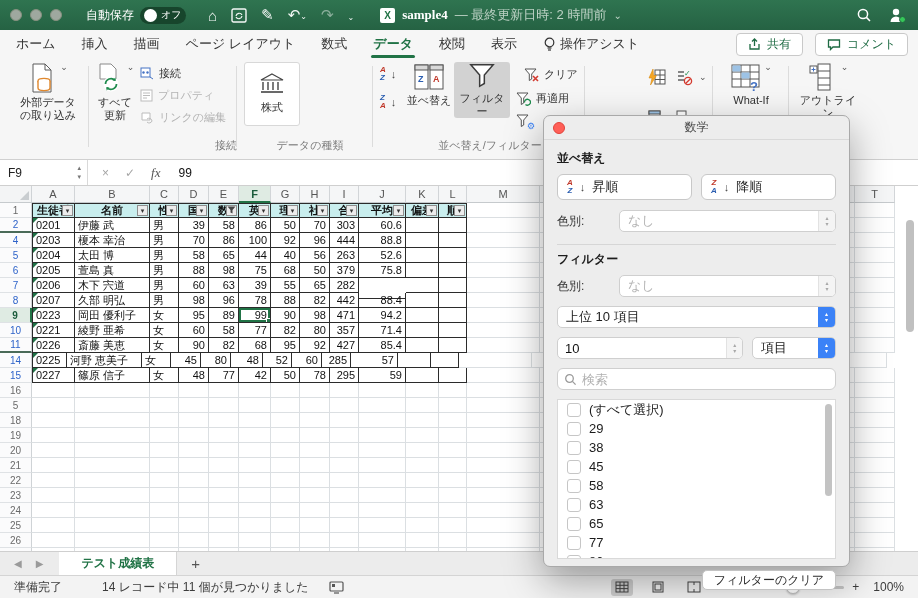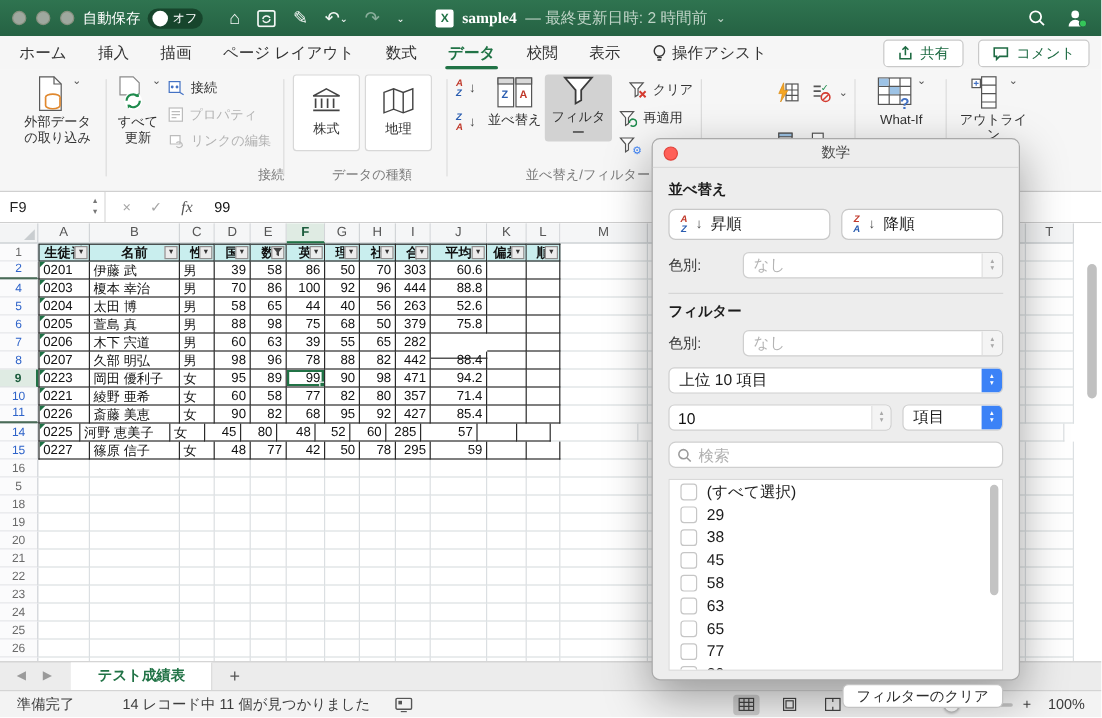--- a/index.html
+++ b/index.html
@@ -8,21 +8,21 @@
     --grid-line:#dbdfe2; --table-border:#2b2b2b;
   }
   *{box-sizing:border-box;margin:0;padding:0;font-family:"Liberation Sans","DejaVu Sans",sans-serif;}
   html,body{width:918px;height:598px;overflow:hidden;background:#fff;}
   .app{position:relative;width:918px;height:598px;overflow:hidden;background:#fff;}
 
   
   .titlebar{position:absolute;left:0;top:0;right:0;height:30px;background:linear-gradient(#2f7450,#256243);display:flex;align-items:center;color:#fff;}
   .lights{display:flex;gap:8px;margin-left:10px;}
   .light{width:12px;height:12px;border-radius:50%;background:#9fa89f;border:1px solid #87917f;}
-  .autosave{display:flex;align-items:center;gap:6px;margin-left:7px;font-size:12px;}
+  .autosave{display:flex;align-items:center;gap:6px;margin-left:24px;font-size:12px;}
   .toggle{width:46px;height:17px;border-radius:9px;background:#17452c;display:flex;align-items:center;padding:0 4px;gap:4px;}
   .knob{width:13px;height:13px;border-radius:50%;background:#fff;}
   .togglelbl{font-size:10px;color:#fff;}
   .tb-icons{display:flex;align-items:center;gap:14px;margin-left:22px;font-size:15px;}
   .tbi{color:#fff;opacity:.95;}
   .tbi.dim{opacity:.45;}
   .tbi small{font-size:8px;vertical-align:middle;}
   .tb-title{display:flex;align-items:center;gap:7px;margin-left:26px;font-size:13px;}
   .docicon{width:15px;height:15px;background:#fff;border-radius:2px;color:#217346;font-weight:bold;font-size:10px;display:flex;align-items:center;justify-content:center;}
   .t-name{font-weight:bold;font-family:Liberation Serif, serif;}
@@ -318,27 +318,20 @@
       <svg width="26" height="22" viewBox="0 0 26 22">
           <path d="M13 1 L24 7 H2 z" fill="none" stroke="#444" stroke-width="1.2"></path>
           <line x1="4" y1="9" x2="4" y2="17" stroke="#444" stroke-width="1.4"></line>
           <line x1="9" y1="9" x2="9" y2="17" stroke="#444" stroke-width="1.4"></line>
           <line x1="14" y1="9" x2="14" y2="17" stroke="#444" stroke-width="1.4"></line>
           <line x1="19" y1="9" x2="19" y2="17" stroke="#444" stroke-width="1.4"></line>
           <line x1="2" y1="19" x2="24" y2="19" stroke="#444" stroke-width="1.6"></line>
         </svg>
       <span>株式</span>
     </div>
-    <div class="dcard" style="left:304px">
-      <svg width="28" height="22" viewBox="0 0 28 22">
-          <path d="M2 4 l8-3 8 3 8-3 v17 l-8 3 -8-3 -8 3 z" fill="none" stroke="#444" stroke-width="1.2"></path>
-          <path d="M10 1 v17 M18 4 v17" stroke="#444" stroke-width="1.2"></path>
-        </svg>
-      <span>地理</span>
-    </div>
     <div class="gcap" style="left:250px;width:120px">データの種類</div>
     <div class="vsep" style="left:372px"></div>
 
     <div class="smallitem" style="left:380px;top:8px">
       <span class="azmini">
           <i class="r">A</i>
           <i class="b">Z</i>
         </span>
         <b class="dn">↓</b>
     </div>

